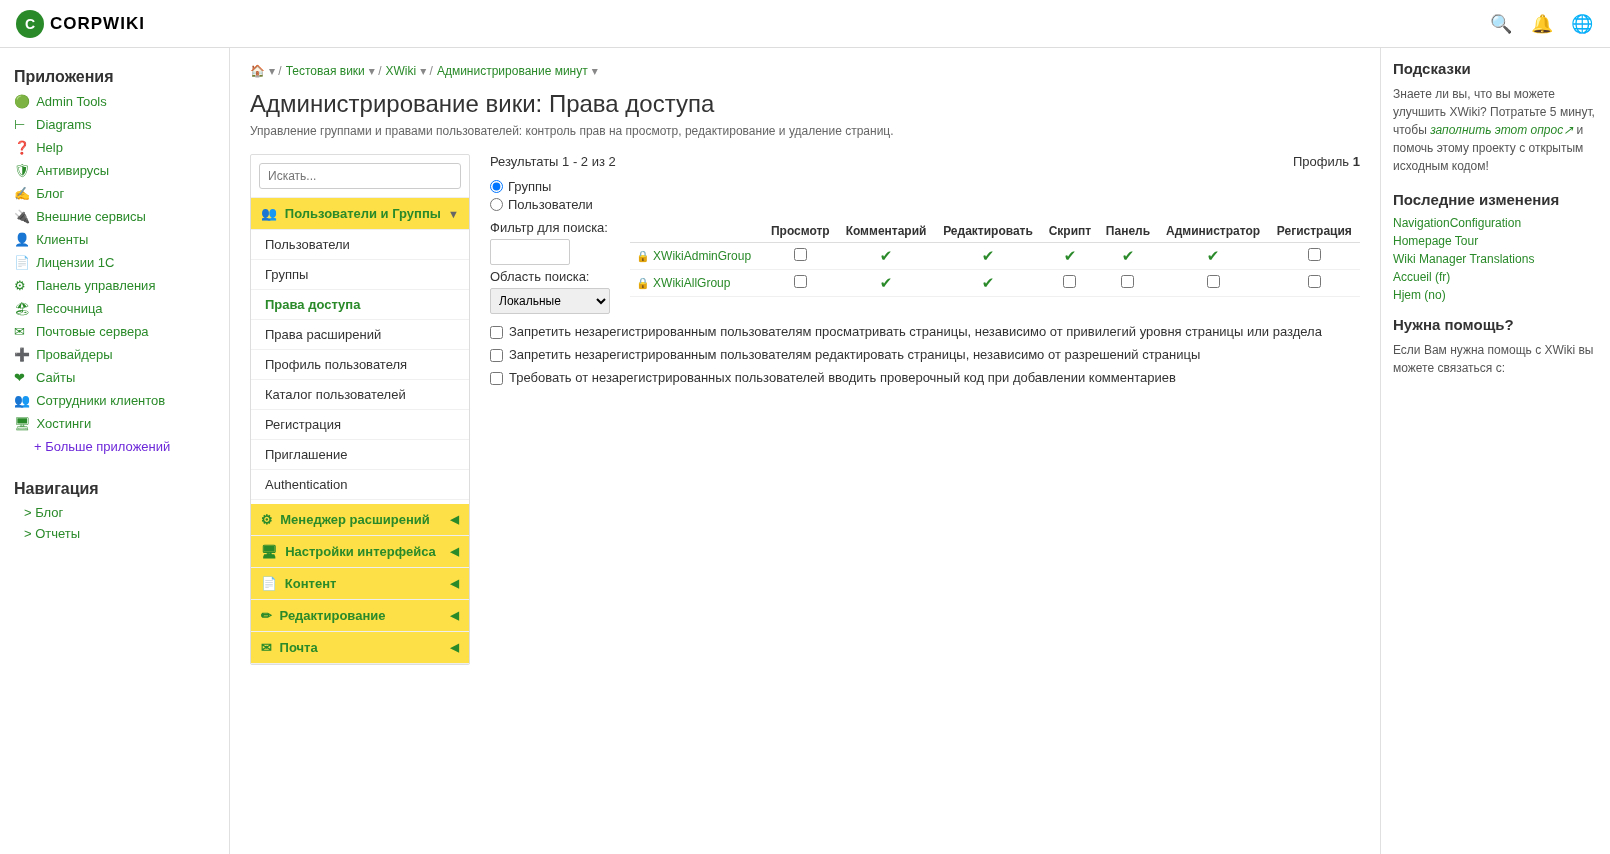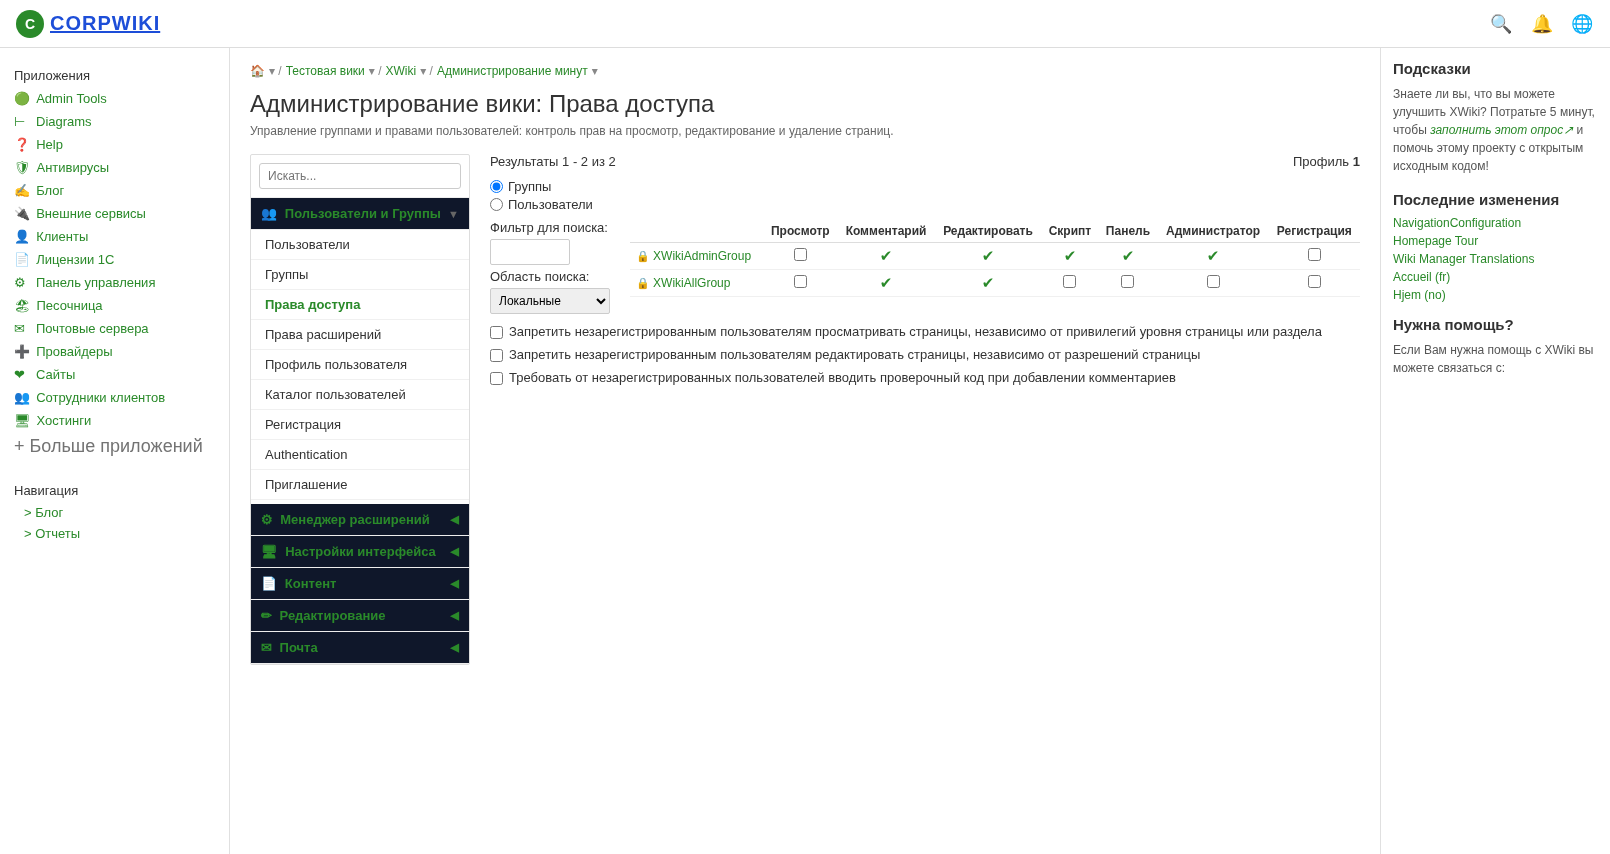--- a/index.html
+++ b/index.html
@@ -5,45 +5,45 @@
     * { box-sizing: border-box; margin: 0; padding: 0; }
     body { font-family: Arial, sans-serif; font-size: 13px; color: #333; background: #fff; }
 
     
     .top-nav {
       display: flex; align-items: center; justify-content: space-between;
       background: #fff; border-bottom: 1px solid #ddd;
       padding: 0 16px; height: 48px;
     }
     .top-nav-logo { display: flex; align-items: center; }
-    .top-nav-logo .logo-text { font-size: 20px; font-weight: bold; color: #1d4ed8; letter-spacing: 1px; text-decoration: underline; }
+    .top-nav-logo .logo-text { font-size: 17px; font-weight: bold; color: #000000; letter-spacing: 1px; }
     .top-nav-logo .logo-circle {
       width: 28px; height: 28px; border-radius: 50%; background: #2a8a2a;
       display: flex; align-items: center; justify-content: center; margin-right: 6px;
     }
     .top-nav-logo .logo-circle span { color: #fff; font-weight: bold; font-size: 14px; }
     .top-nav-icons { display: flex; align-items: center; gap: 18px; }
     .top-nav-icons span { color: #555; cursor: pointer; font-size: 18px; }
 
     
     .main-layout { display: flex; height: calc(100vh - 48px); overflow: hidden; }
 
     
     .sidebar {
       width: 230px; min-width: 230px; background: #fff;
       border-right: 1px solid #e0e0e0; overflow-y: auto; padding: 12px 0;
     }
-    .sidebar-section-title { font-size: 13px; font-weight: normal; color: #333; padding: 8px 14px 4px; }
+    .sidebar-section-title { font-size: 16px; font-weight: bold; color: #333; padding: 8px 14px 4px; }
     .sidebar-item {
       display: flex; align-items: center; padding: 4px 14px;
       cursor: pointer; color: #2a8a2a; font-size: 13px; gap: 6px;
     }
     .sidebar-item .si-icon { font-size: 13px; min-width: 16px; }
     .sidebar-item .si-label { color: #2a8a2a; }
-    .sidebar-add { color: #737373; padding: 4px 14px; cursor: pointer; font-size: 18px; }
+    .sidebar-add { color: #6d28d9; padding: 4px 14px; cursor: pointer; font-size: 13px; margin-left: 20px; }
     .sidebar-nav-sub { padding: 3px 24px; color: #2a8a2a; cursor: pointer; font-size: 13px; }
 
     
     .content-area { flex: 1; overflow-y: auto; padding: 16px 20px; }
 
     
     .breadcrumb { display: flex; align-items: center; gap: 4px; font-size: 12px; color: #555; margin-bottom: 12px; flex-wrap: wrap; }
     .breadcrumb a { color: #2a8a2a; text-decoration: none; }
     .breadcrumb .sep { color: #888; }
 
@@ -58,21 +58,21 @@
     .admin-nav {
       width: 220px; min-width: 220px; border: 1px solid #ddd; border-radius: 2px;
     }
     .admin-search { padding: 8px; border-bottom: 1px solid #eee; }
     .admin-search input {
       width: 100%; padding: 5px 8px; border: 1px solid #ccc; border-radius: 3px;
       font-size: 12px; color: #999;
     }
     .admin-nav-section {
       display: flex; align-items: center; justify-content: space-between;
-      padding: 8px 10px; background: #0f172a; border-bottom: 1px solid #eee;
+      padding: 8px 10px; background: #fde047; border-bottom: 1px solid #eee;
       cursor: pointer; color: #2a8a2a; font-size: 13px; font-weight: bold;
     }
     .admin-nav-item {
       padding: 7px 14px; border-bottom: 1px solid #f0f0f0;
       cursor: pointer; font-size: 13px; color: #333;
     }
     .admin-nav-item.active { color: #2a8a2a; font-weight: bold; }
 
     
     .admin-content { flex: 1; }
@@ -252,22 +252,22 @@
           <span class="chevron">▼</span>
         </div>
 
         <div class="admin-nav-item">Пользователи</div>
         <div class="admin-nav-item">Группы</div>
         <div class="admin-nav-item active">Права доступа</div>
         <div class="admin-nav-item">Права расширений</div>
         <div class="admin-nav-item">Профиль пользователя</div>
         <div class="admin-nav-item">Каталог пользователей</div>
         <div class="admin-nav-item">Регистрация</div>
+        <div class="admin-nav-item">Приглашение</div>
         <div class="admin-nav-item">Authentication</div>
-        <div class="admin-nav-item">Приглашение</div>
 
         <div class="admin-nav-section" style="margin-top:4px;">
           <span>
             <span style="margin-right:4px;">⚙</span>
             <span>Менеджер расширений</span>
           </span>
           <span class="arrow-right">◀</span>
         </div>
 
         <div class="admin-nav-section">

